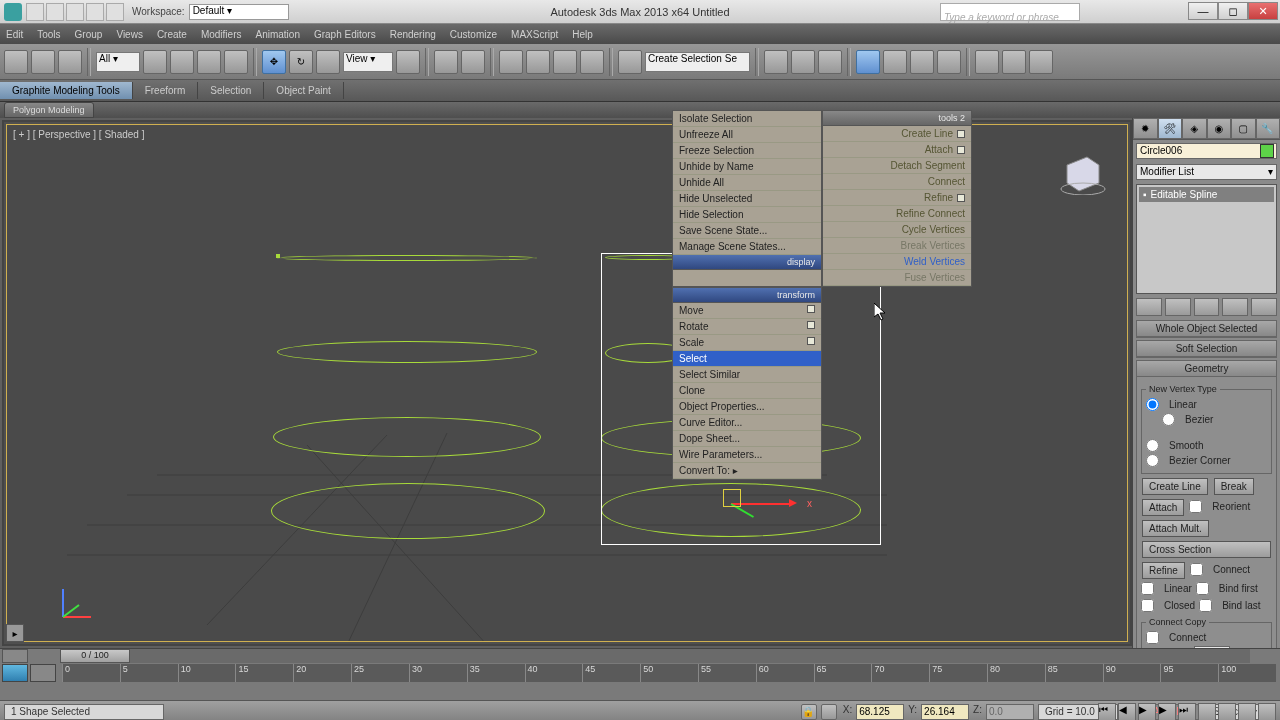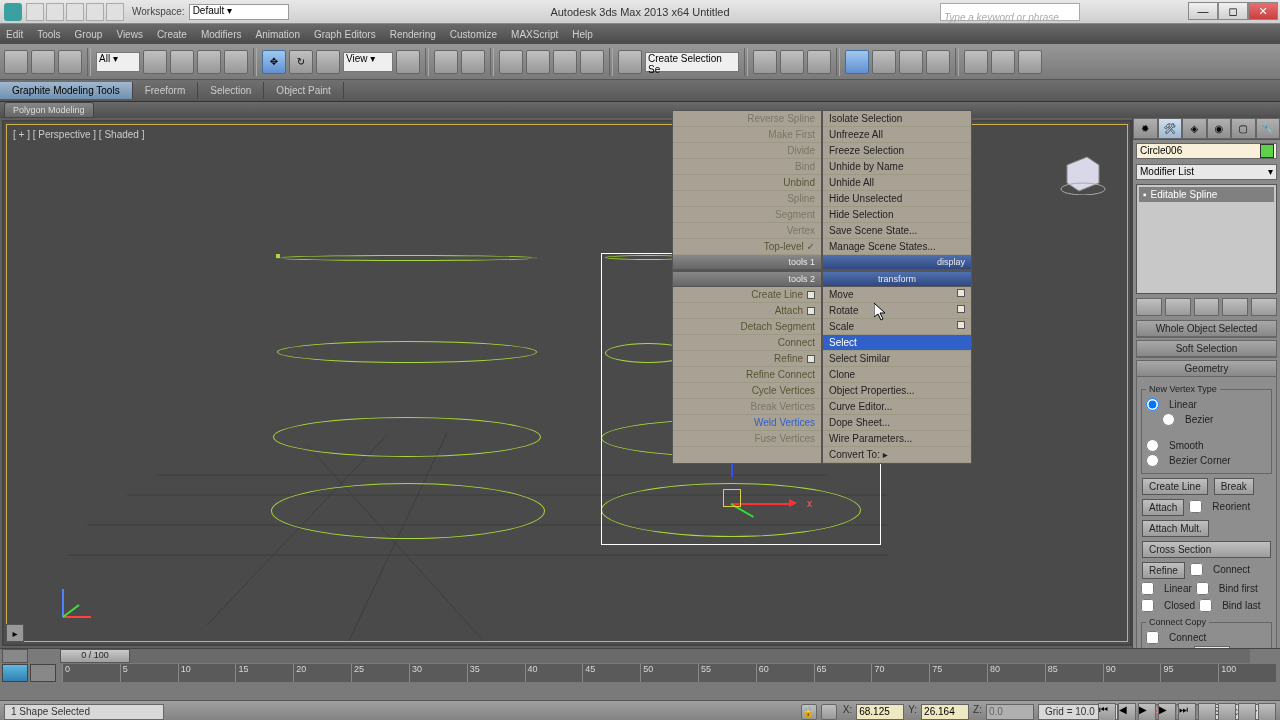--- a/index.html
+++ b/index.html
@@ -156,21 +156,21 @@
   <div class="tsep"></div>
   <div class="tbtn"></div>
   <div class="tbtn"></div>
   <div class="tsep"></div>
   <div class="tbtn"></div>
   <div class="tbtn"></div>
   <div class="tbtn"></div>
   <div class="tbtn"></div>
   <div class="tsep"></div>
   <div class="tbtn"></div>
-  <div class="tdd" style="width:94px">Create Selection Se</div>
+  <div class="tdd" style="width:105px">Create Selection Se</div>
   <div class="tsep"></div>
   <div class="tbtn"></div>
   <div class="tbtn"></div>
   <div class="tbtn"></div>
   <div class="tsep"></div>
   <div class="tbtn active"></div>
   <div class="tbtn"></div>
   <div class="tbtn"></div>
   <div class="tbtn"></div>
   <div class="tsep"></div>
@@ -377,32 +377,20 @@
           </fieldset>
 
         </div>
       </div>
     </div>
   </div>
 </div>
 
 <div class="quad-menu" style="left:672px; top:110px;">
 
-  <div class="quad-panel">
-    <div class="quad-item disabled">Reverse Spline</div>
-    <div class="quad-item disabled">Make First</div>
-    <div class="quad-item disabled">Divide</div>
-    <div class="quad-item disabled">Bind</div>
-    <div class="quad-item">Unbind</div>
-    <div class="quad-item disabled">Spline</div>
-    <div class="quad-item disabled">Segment</div>
-    <div class="quad-item disabled">Vertex</div>
-    <div class="quad-item">Top-level ✓</div>
-    <div class="quad-title">tools 1</div>
-  </div>
 
   <div class="quad-panel">
     <div class="quad-item blue-col">Isolate Selection</div>
     <div class="quad-item blue-col">Unfreeze All</div>
     <div class="quad-item blue-col">Freeze Selection</div>
     <div class="quad-item blue-col">Unhide by Name</div>
     <div class="quad-item blue-col">Unhide All</div>
     <div class="quad-item blue-col">Hide Unselected</div>
     <div class="quad-item blue-col">Hide Selection</div>
     <div class="quad-item blue-col">Save Scene State...</div>
@@ -418,21 +406,21 @@
     <div class="quad-item">Connect</div>
     <div class="quad-item"><span>Refine</span><span class="box"></span></div>
     <div class="quad-item">Refine Connect</div>
     <div class="quad-item">Cycle Vertices</div>
     <div class="quad-item disabled">Break Vertices</div>
     <div class="quad-item" style="color:#3060c8;">Weld Vertices</div>
     <div class="quad-item disabled">Fuse Vertices</div>
   </div>
 
   <div class="quad-panel">
-    <div class="quad-title blue" style="text-align:center">transform</div>
+    <div class="quad-title blue" style="text-align:right">transform</div>
     <div class="quad-item blue-col"><span>Move</span><span class="box" style="float:right;"></span></div>
     <div class="quad-item blue-col"><span>Rotate</span><span class="box" style="float:right;"></span></div>
     <div class="quad-item blue-col"><span>Scale</span><span class="box" style="float:right;"></span></div>
     <div class="quad-item blue-col hl">Select</div>
     <div class="quad-item blue-col">Select Similar</div>
     <div class="quad-item blue-col">Clone</div>
     <div class="quad-item blue-col">Object Properties...</div>
     <div class="quad-item blue-col">Curve Editor...</div>
     <div class="quad-item blue-col">Dope Sheet...</div>
     <div class="quad-item blue-col">Wire Parameters...</div>

